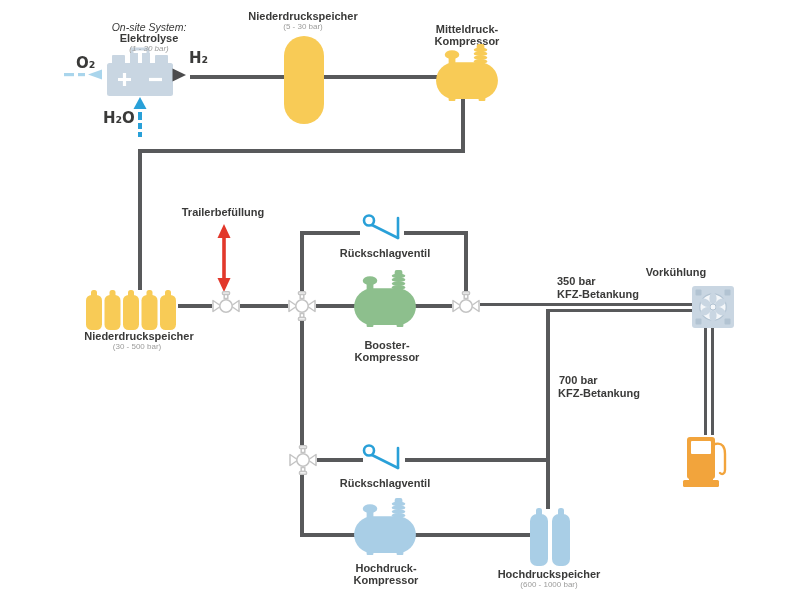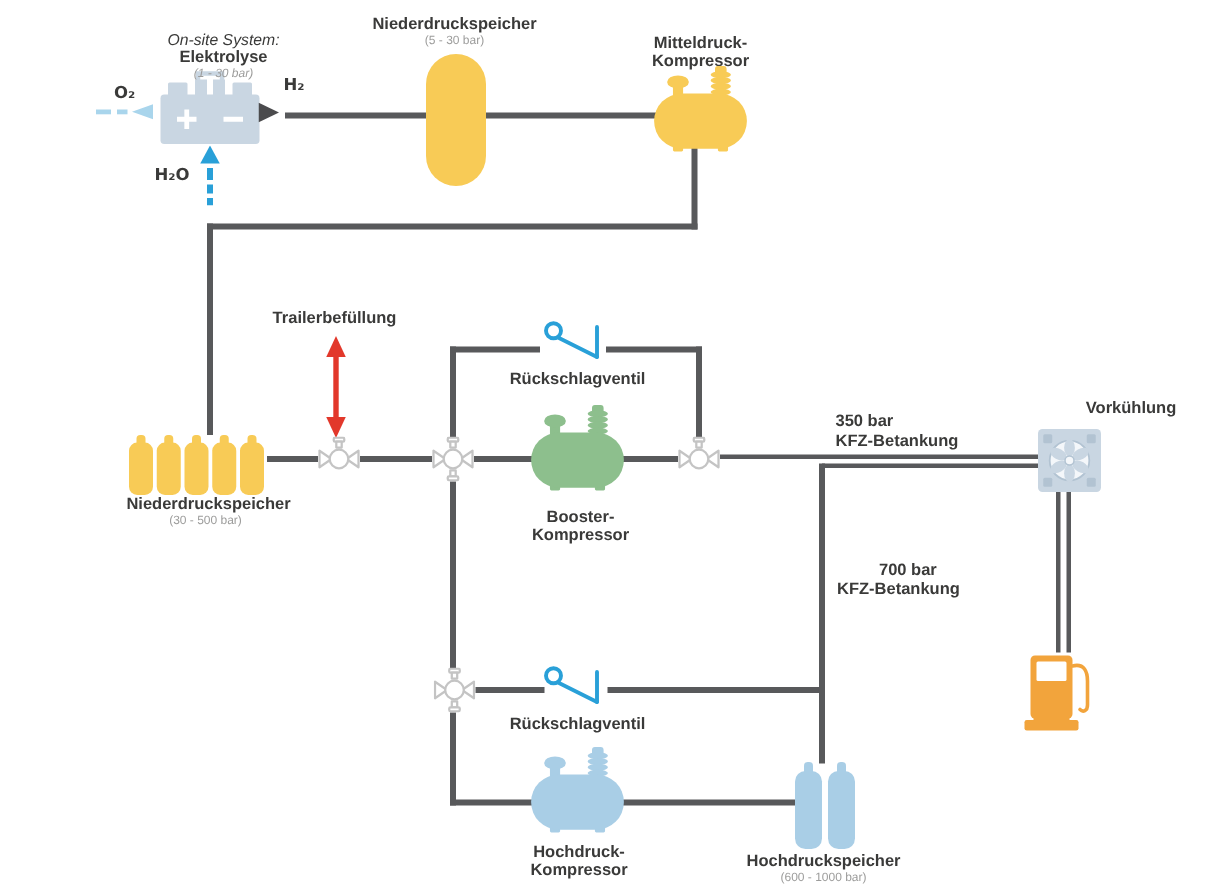--- a/index.html
+++ b/index.html
@@ -9,21 +9,21 @@
     --darkarrow:#4b4b4d;
   }
   html,body{margin:0;padding:0;background:#fff;}
   #stage{position:relative;width:809px;height:595px;background:#ffffff;overflow:hidden;
          font-family:"Liberation Sans","DejaVu Sans",sans-serif;}
   .pipe{position:absolute;background:var(--pipe);}
   .lbl{position:absolute;font-size:11px;font-weight:bold;color:var(--text);white-space:nowrap;line-height:1;}
   .ctr{transform:translateX(-50%);}
   .sub{font-size:8px;font-weight:normal;color:var(--subtext);}
   .plain{font-weight:normal;font-size:10.5px;}
-  .chem{font-size:11px;font-family:"DejaVu Sans",sans-serif;}
+  .chem{font-size:15px;font-family:"DejaVu Sans",sans-serif;}
   svg{position:absolute;display:block;}
   .vs{fill:#fff;stroke:var(--valve);stroke-width:1.5;stroke-linejoin:round;}
   .cvline{stroke:var(--cyan);stroke-width:2.6;stroke-linecap:round;fill:none;}
   .cvcirc{fill:#fff;stroke:var(--cyan);stroke-width:2.6;}
   .fy{fill:var(--yellow);} .fg{fill:var(--green);} .fb{fill:var(--lightblue);}
 </style>
 </head>
 <body>
 
 <div id="stage">
@@ -191,24 +191,24 @@
       <ellipse cx="46" cy="14" rx="7" ry="2.4"></ellipse>
         <ellipse cx="46" cy="18" rx="7" ry="2.4"></ellipse>
       <rect x="0" y="19" width="64" height="38" rx="19"></rect>
     </g>
   </svg>
   <div class="lbl ctr" style="left:387px;top:340px;text-align:right;">Booster-</div>
   <div class="lbl ctr" style="left:387px;top:352px;">Kompressor</div>
 
   <div class="lbl" style="left:557px;top:276px;">350 bar</div>
   <div class="lbl" style="left:557px;top:289px;">KFZ-Betankung</div>
-  <div class="lbl" style="left:586px;top:375px;">700 bar</div>
+  <div class="lbl" style="left:559px;top:375px;">700 bar</div>
   <div class="lbl" style="left:558px;top:388px;">KFZ-Betankung</div>
 
-  <div class="lbl ctr" style="left:754px;top:267px;">Vorkühlung</div>
+  <div class="lbl ctr" style="left:676px;top:267px;">Vorkühlung</div>
   <svg style="left:692px;top:286px;" width="42" height="42" viewBox="0 0 42 42">
     <rect x="0" y="0" width="42" height="42" rx="3" fill="var(--grayblue)"></rect>
     <rect x="3.5" y="3.5" width="6" height="6" rx="1" fill="var(--grayblue-dark)"></rect>
     <rect x="32.5" y="3.5" width="6" height="6" rx="1" fill="var(--grayblue-dark)"></rect>
     <rect x="3.5" y="32.5" width="6" height="6" rx="1" fill="var(--grayblue-dark)"></rect>
     <rect x="32.5" y="32.5" width="6" height="6" rx="1" fill="var(--grayblue-dark)"></rect>
     <circle cx="21" cy="21" r="13.2" fill="#f4f7fa" stroke="var(--grayblue-dark)" stroke-width="1.2"></circle>
     <g fill="var(--grayblue)">
       <ellipse cx="21" cy="12.5" rx="3.6" ry="6"></ellipse>
       <ellipse cx="21" cy="12.5" rx="3.6" ry="6" transform="rotate(60,21,21)"></ellipse>

